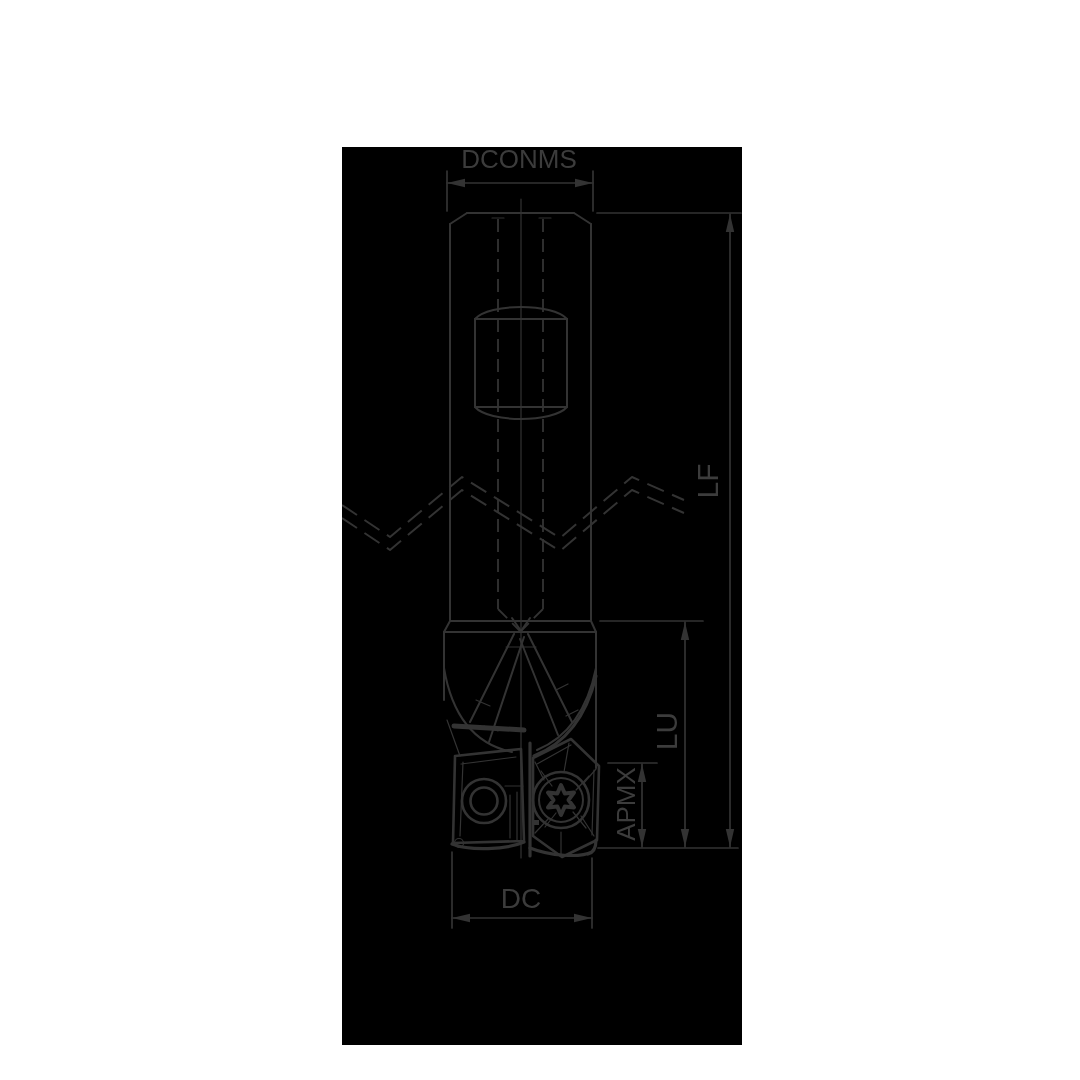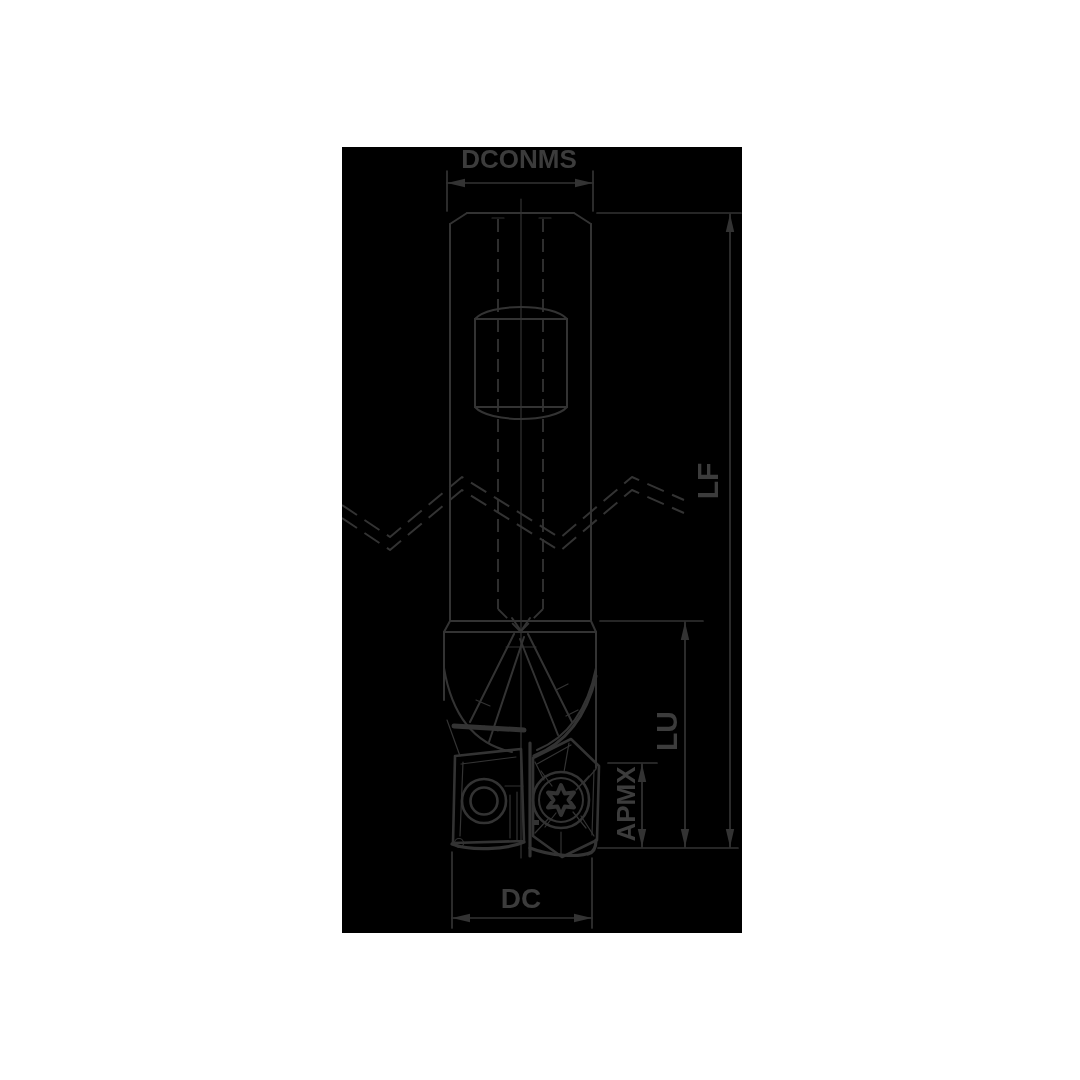--- a/index.html
+++ b/index.html
@@ -4,21 +4,21 @@
 <style>
   :root{
     --page-bg:#ffffff;
     --canvas-bg:#000000;
     --line:#333333;
     --text:#3c3c3c;
   }
   html,body{margin:0;padding:0;}
   .page{position:relative;width:1080px;height:1080px;background:var(--page-bg);overflow:hidden;
         font-family:"Liberation Sans",sans-serif;}
-  .drawing-canvas{position:absolute;left:342px;top:147px;width:400px;height:786px;background:var(--canvas-bg);font-weight:bold;}
+  .drawing-canvas{position:absolute;left:342px;top:147px;width:400px;height:898px;background:var(--canvas-bg);}
   svg{display:block;}
   .ln{stroke:var(--line);fill:none;stroke-width:2;stroke-linecap:round;stroke-linejoin:round;}
   .ln1{stroke:var(--line);fill:none;stroke-width:1.2;stroke-linecap:round;}
   .ln15{stroke:var(--line);fill:none;stroke-width:1.7;stroke-linecap:round;}
   .ln25{stroke:var(--line);fill:none;stroke-width:2.6;stroke-linecap:round;stroke-linejoin:round;}
   .ln3{stroke:var(--line);fill:none;stroke-width:3.2;stroke-linecap:round;stroke-linejoin:round;}
   .lnthick{stroke:var(--line);fill:none;stroke-width:5;stroke-linecap:round;}
   .dash{stroke:var(--line);fill:none;stroke-width:1.8;stroke-dasharray:13 7;}
   .zig{stroke:var(--line);fill:none;stroke-width:2;stroke-dasharray:18 9;stroke-linejoin:round;}
   .fl{fill:var(--line);stroke:none;}

